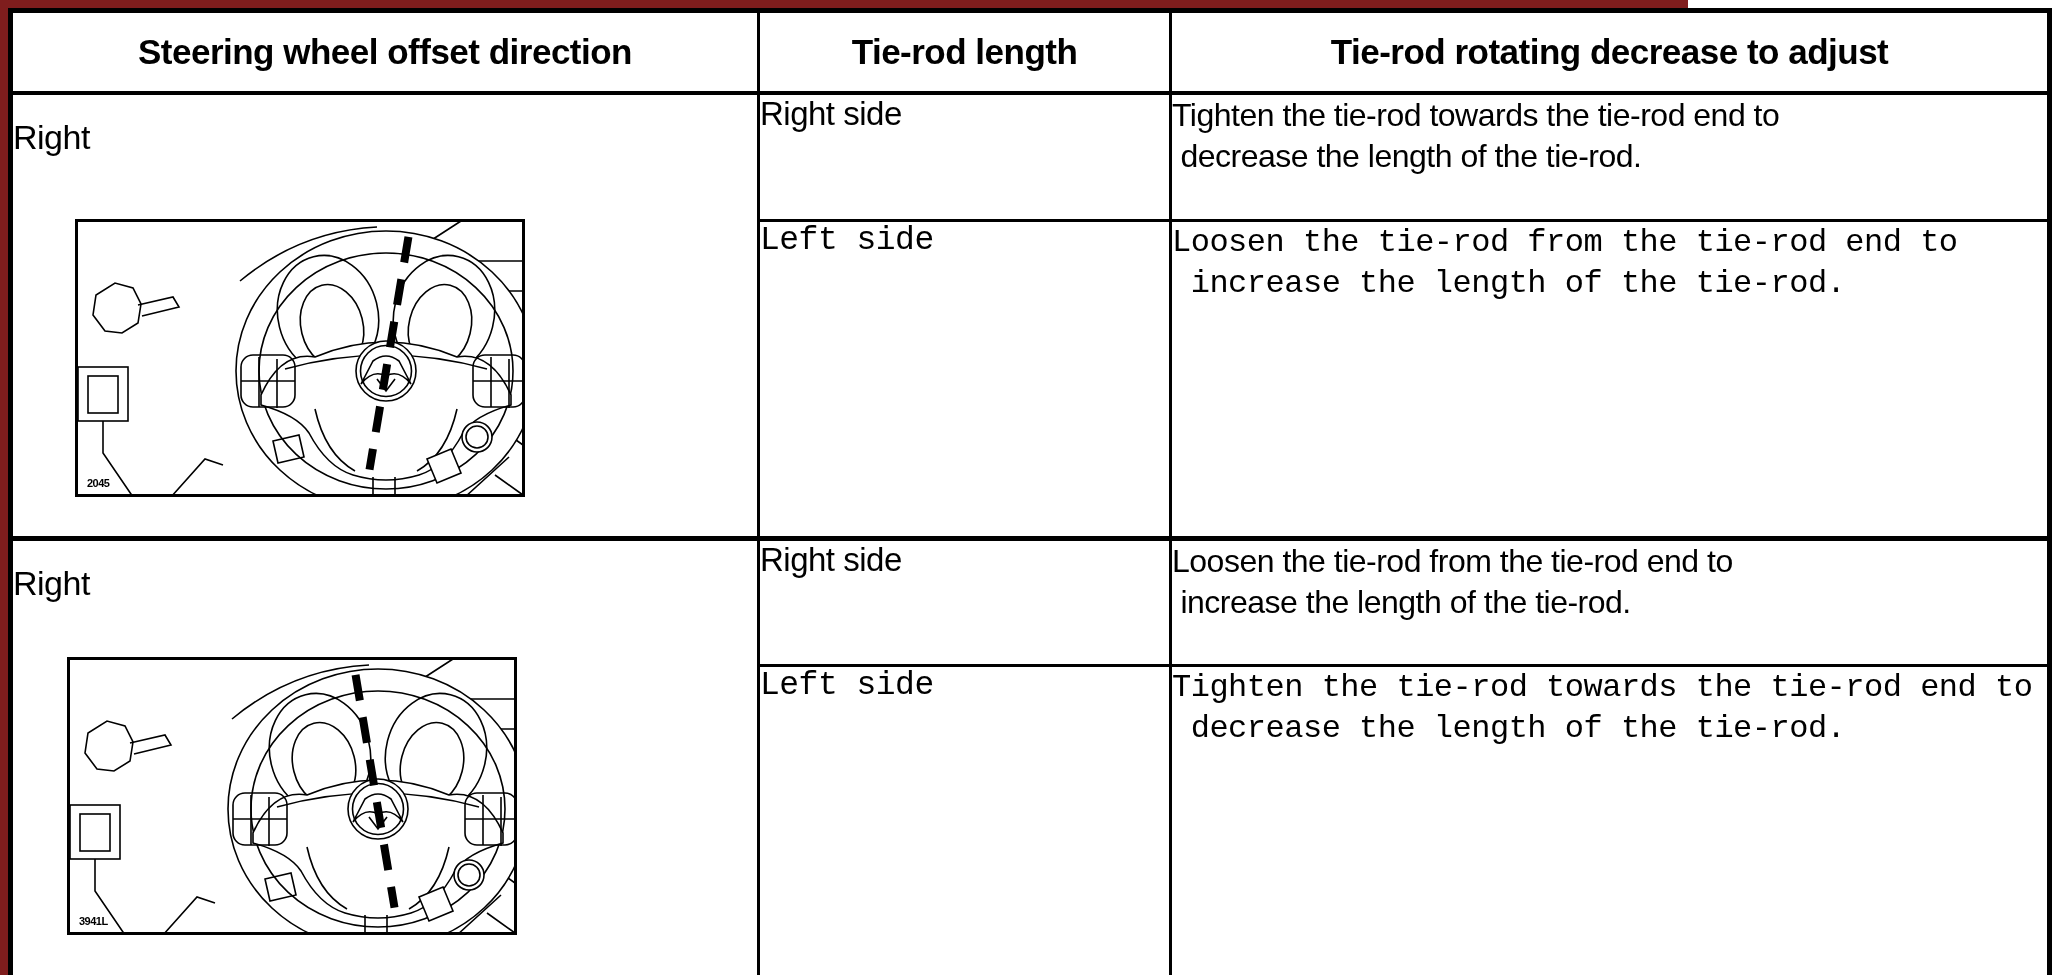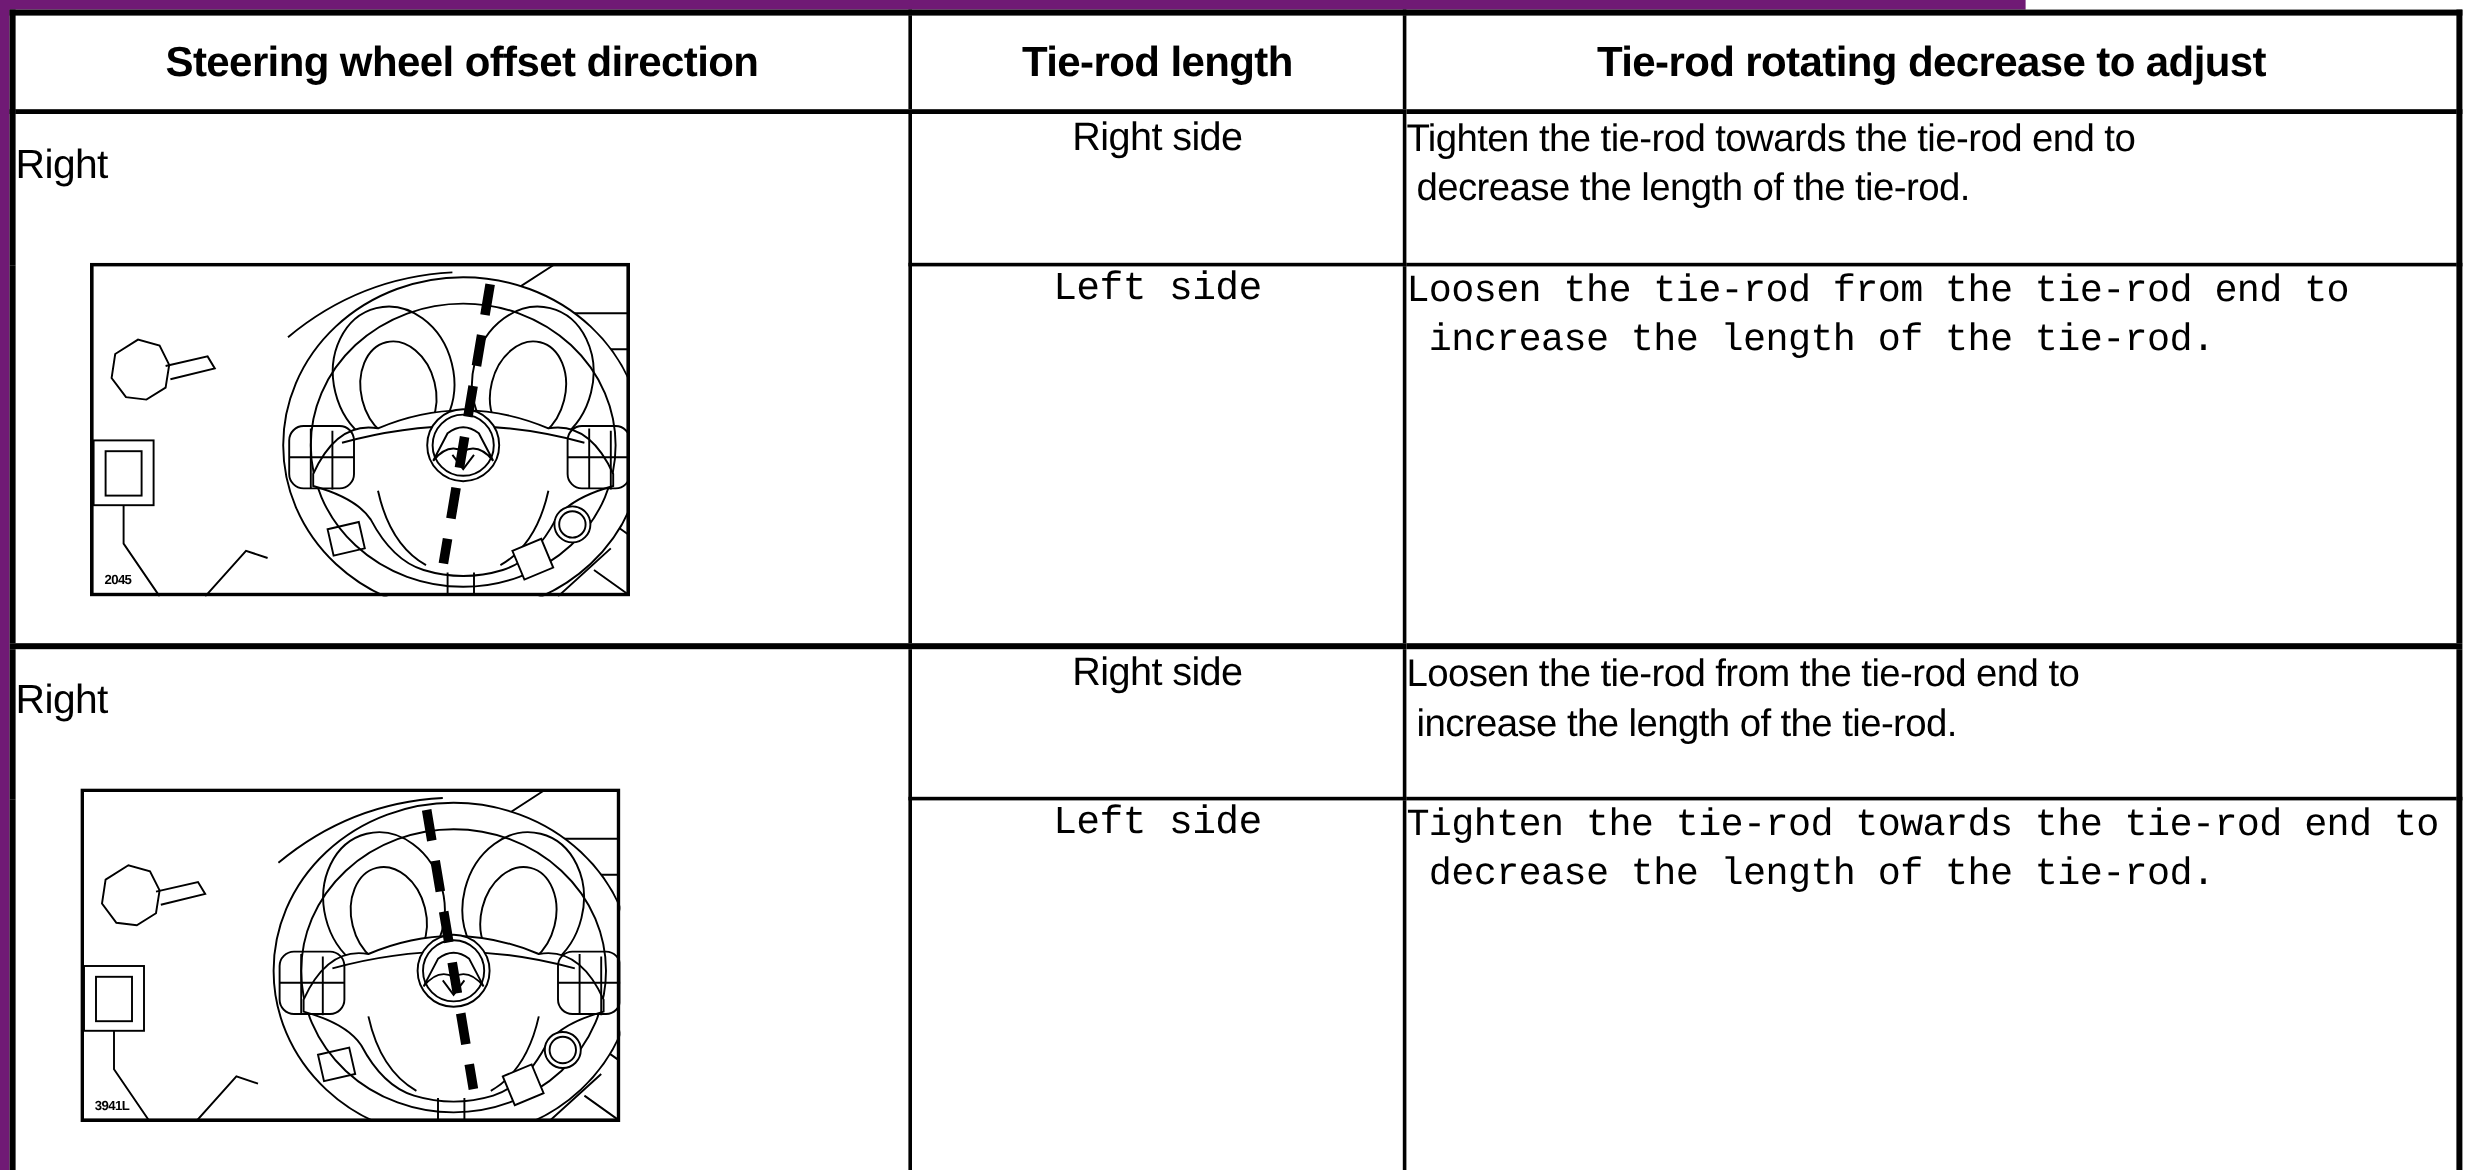--- a/index.html
+++ b/index.html
@@ -7,21 +7,21 @@
     padding: 0;
     background: #ffffff;
     font-family: "Liberation Sans", sans-serif;
     color: #000000;
   }
   .page {
     width: 1688px;
     height: 975px;
     box-sizing: border-box;
     padding: 8px;
-    background: #701a75;
+    background: #7f1d1d;
   }
   table.manual {
     border-collapse: collapse;
     table-layout: fixed;
     width: 2039px;
     background: #ffffff;
     border: 5px solid #000;
   }
   table.manual th, table.manual td {
     border: 3px solid #000;
@@ -51,21 +51,20 @@
     line-height: 40px;
   }
   .wheel-fig {
     display: block;
     width: 450px;
     height: 278px;
     margin: 62px 0 0 62px;
   }
   .wheel-fig.second { margin: 54px 0 0 54px; }
   td.side-cell {
-    text-align: center;
     font-size: 33px;
     letter-spacing: -0.5px;
     padding-top: 16px;
   }
   tr.sub1 td.side-cell, tr.sub1 td.instr-cell { height: 123px; }
   tr.sub2 td.side-cell, tr.sub2 td.instr-cell { height: 310px; font-family: Liberation Mono, monospace; }
   tr.row1 td.dir-cell { height: 441px; }
   tr.row2 td.dir-cell { height: 437px; }
   td.instr-cell {
     font-size: 32px;

